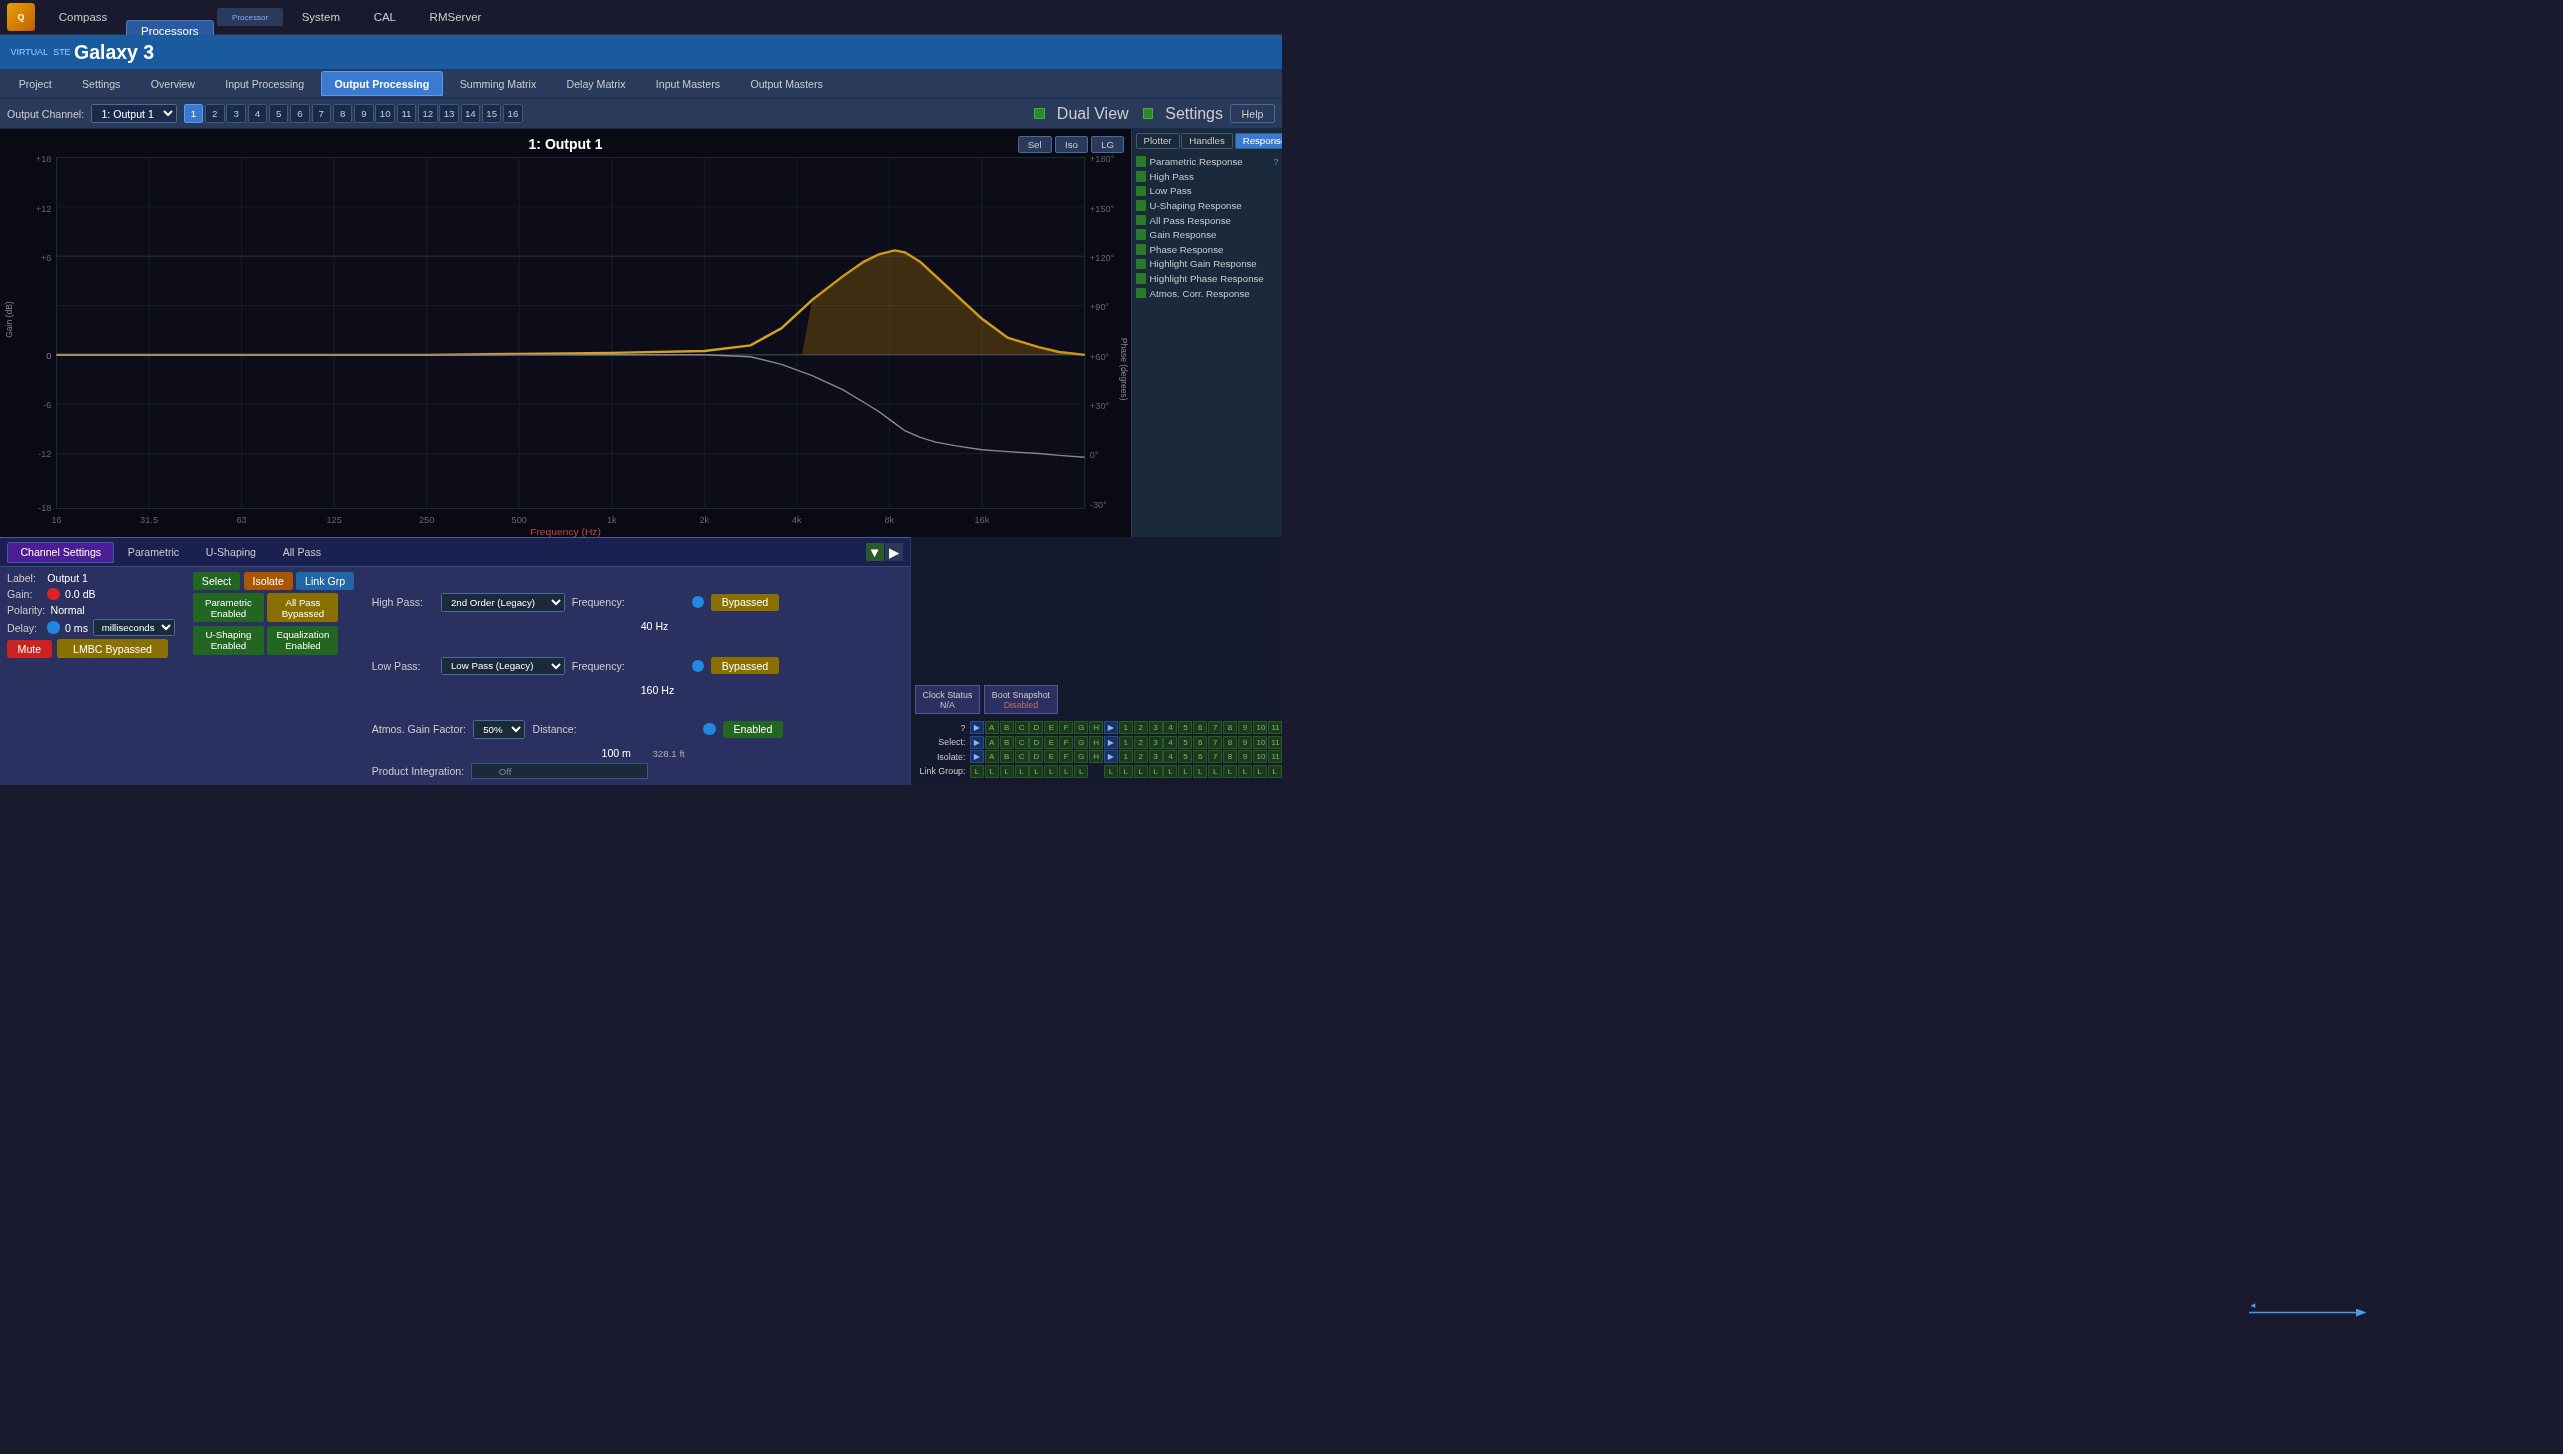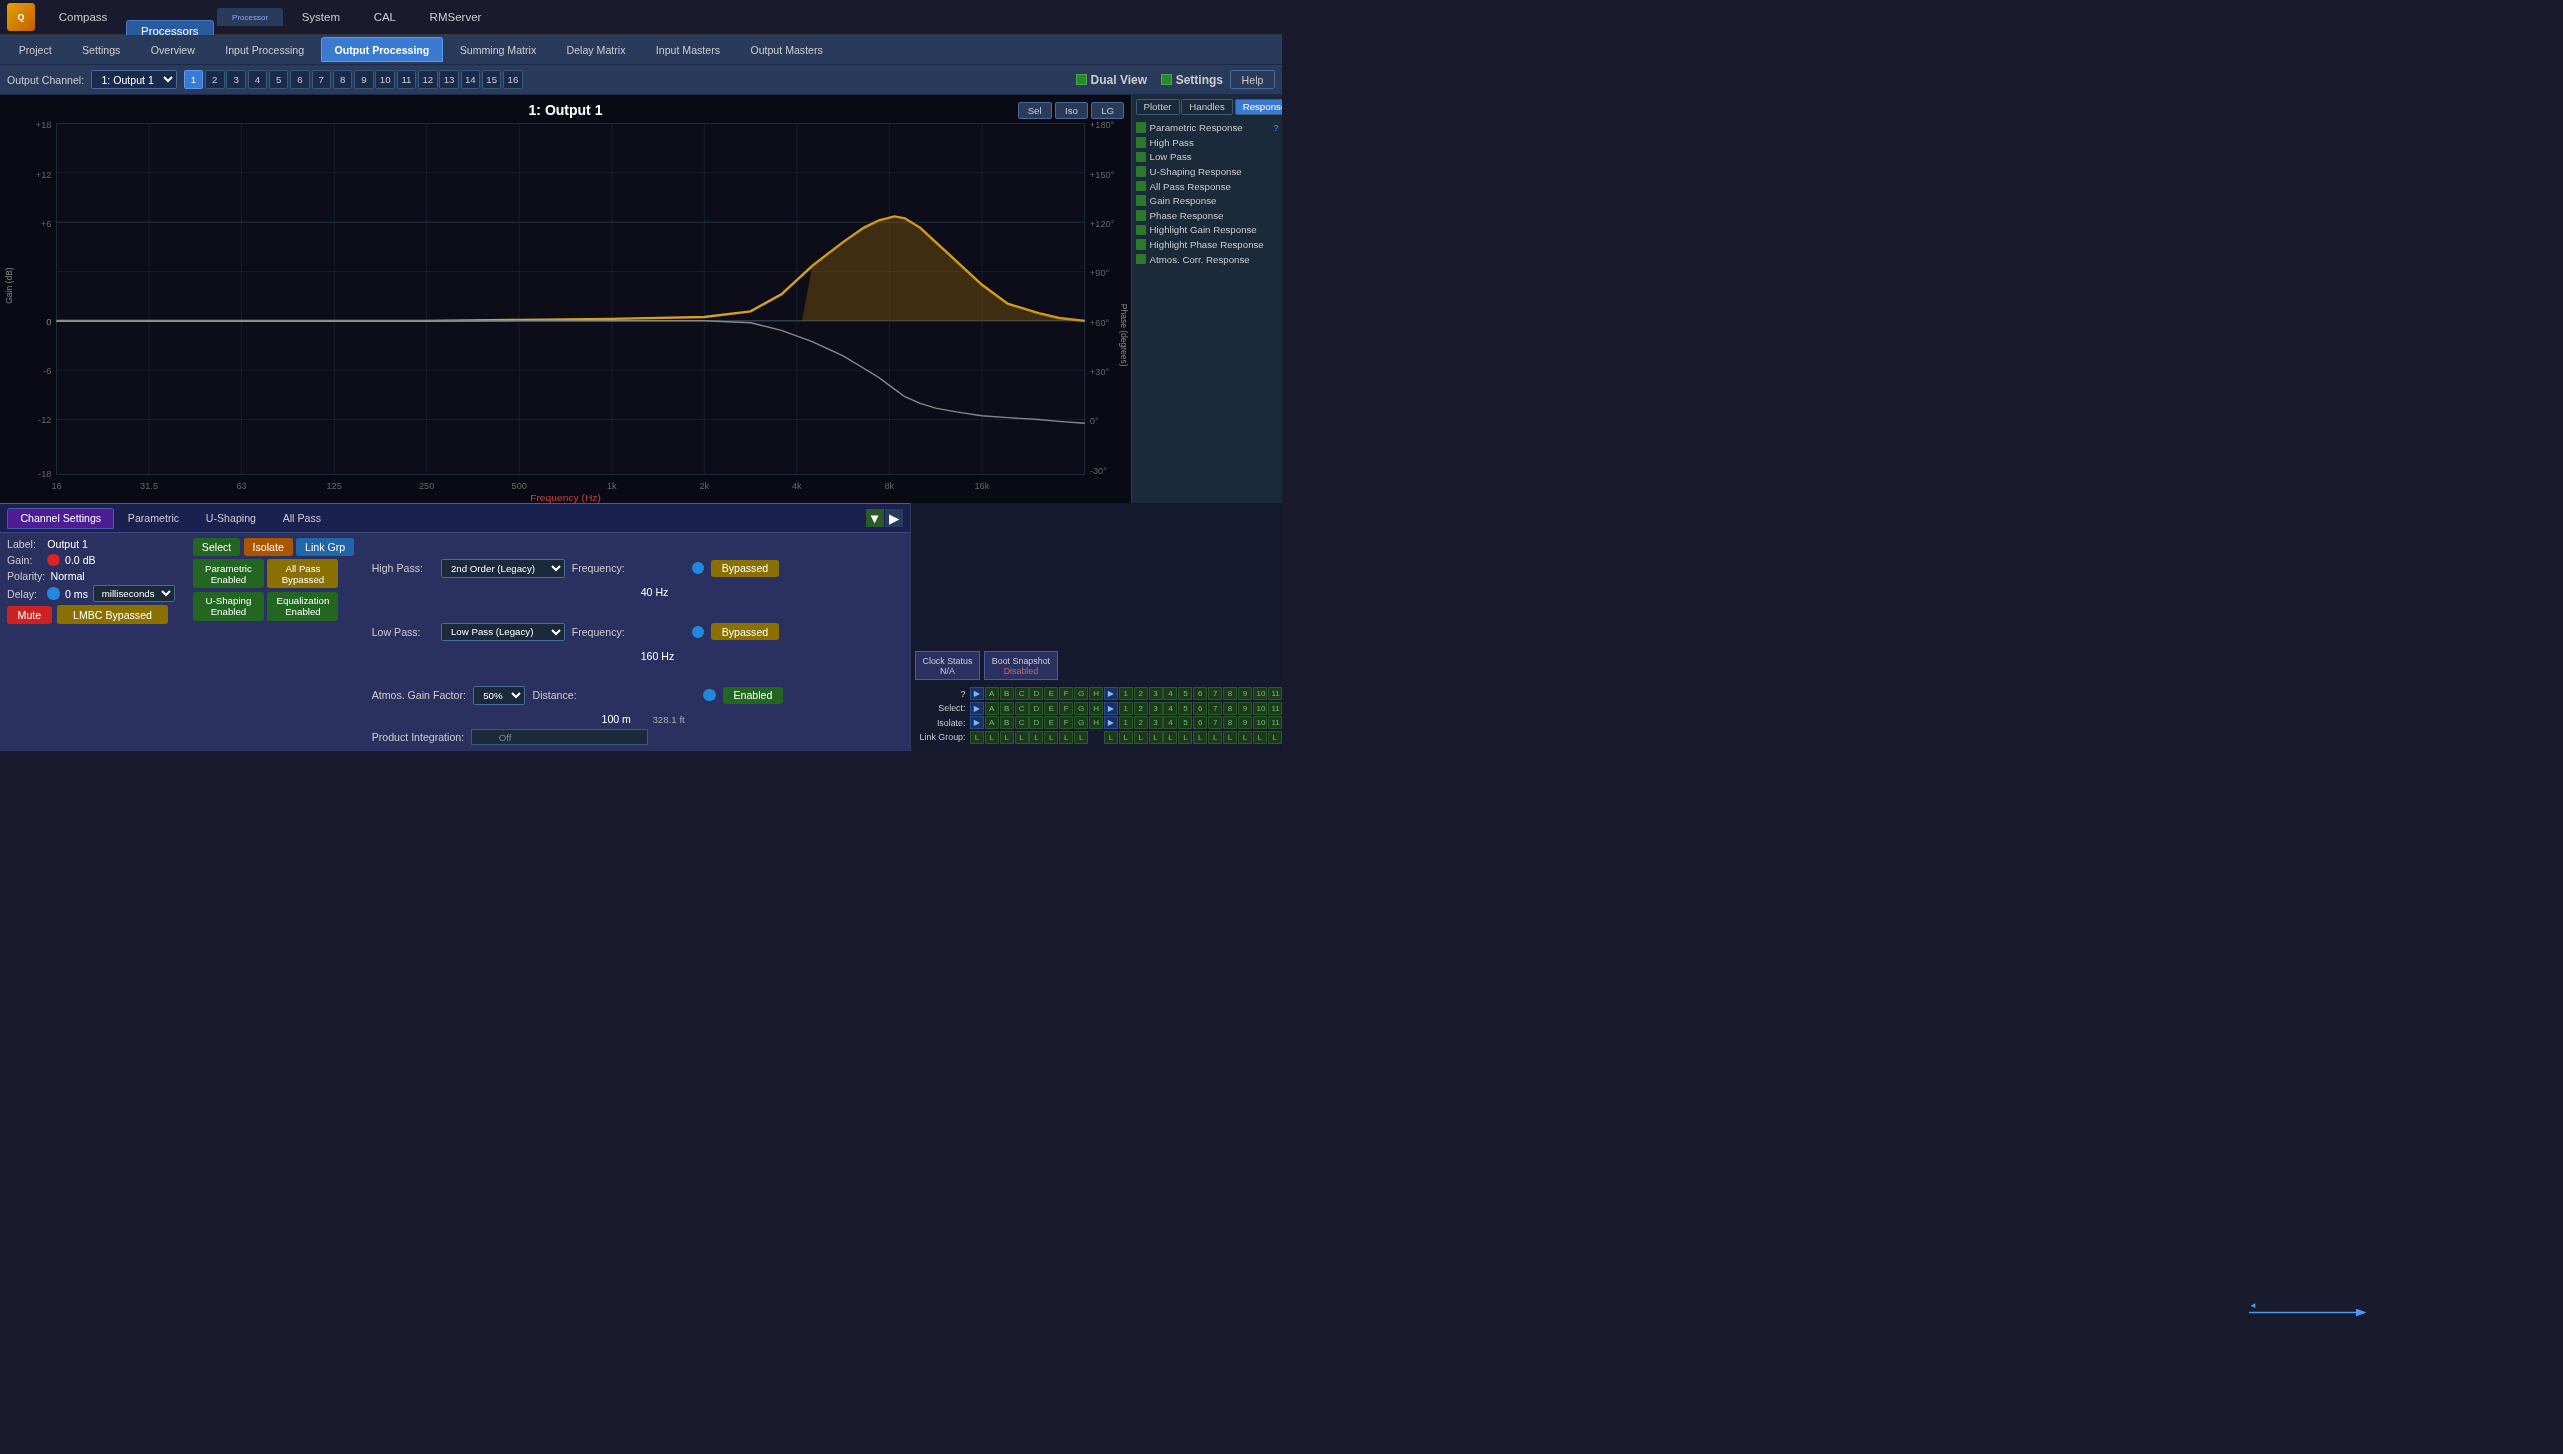--- a/index.html
+++ b/index.html
@@ -23,21 +23,21 @@
     .tab-item.active { background: #3a7ad0; color: white; border-color: #5a9af0; font-weight: bold; }
 
     
     .channel-bar { background: #2a3a5a; display: flex; align-items: center; height: 30px; padding: 0 7px; gap: 7px; border-bottom: 0.9px solid #1a2a4a; }
     .channel-label { color: #ccc; font-size: 10.6px; }
     .channel-select { background: #1a2a4a; color: white; border: 0.9px solid #4a6a9a; padding: 1.8px 5.3px; font-size: 10.6px; border-radius: 1.8px; }
     .channel-num { width: 19.5px; height: 19.5px; display: flex; align-items: center; justify-content: center; background: #1a2a4a; color: #ccc; font-size: 9.7px; cursor: pointer; border: 0.9px solid #3a5a7a; border-radius: 1.8px; }
     .channel-num.active { background: #3a7ad0; color: white; border-color: #5a9af0; }
     .channel-nums { display: flex; gap: 1.8px; }
     .spacer { flex: 1; }
-    .dual-view { display: flex; align-items: center; gap: 4px; font-size: 12px; color: #ccc; font-weight: bold; }
+    .dual-view { display: flex; align-items: center; gap: 12px; font-size: 16px; color: #ccc; }
     .checkbox-green { width: 10.6px; height: 10.6px; background: #2a8a2a; border: 0.9px solid #4aaa4a; border-radius: 0.9px; }
     .help-btn { background: #2a3a5a; color: #ccc; border: 0.9px solid #4a6a9a; padding: 2.7px 10.6px; border-radius: 1.8px; cursor: pointer; font-size: 10.6px; }
 
     
     .chart-area { flex: 1; background: #0a0a14; position: relative; overflow: hidden; }
     .chart-title { position: absolute; top: 7px; left: 50%; transform: translateX(-50%); color: white; font-size: 14px; font-weight: bold; }
     .chart-controls { position: absolute; top: 7px; right: 7px; display: flex; gap: 3.5px; }
     .chart-btn { background: #2a3a5a; color: #ccc; border: 0.9px solid #4a6a9a; padding: 1.8px 8.9px; border-radius: 1.8px; cursor: pointer; font-size: 9.7px; }
     .chart-svg { width: 100%; height: 100%; }
 
@@ -111,20 +111,25 @@
   <div class="top-bar">
     <div class="logo">Q</div>
     <div class="nav-tab">Compass</div>
     <div class="nav-tab active">Processors</div>
     <div class="nav-tab" style="background:#2a3a5a;font-size:8px;color:#8af;">Processor</div>
     <div class="nav-tab">System</div>
     <div class="nav-tab">CAL</div>
     <div class="nav-tab">RMServer</div>
   </div>
 
+  <div class="virtual-bar">
+    <span class="virtual-label">VIRTUAL</span>
+    <span class="ste-label">STE</span>
+    <span class="device-name">Galaxy 3</span>
+  </div>
 
   <div class="tab-bar">
     <div class="tab-item">Project</div>
     <div class="tab-item">Settings</div>
     <div class="tab-item">Overview</div>
     <div class="tab-item">Input Processing</div>
     <div class="tab-item active">Output Processing</div>
     <div class="tab-item">Summing Matrix</div>
     <div class="tab-item">Delay Matrix</div>
     <div class="tab-item">Input Masters</div>

